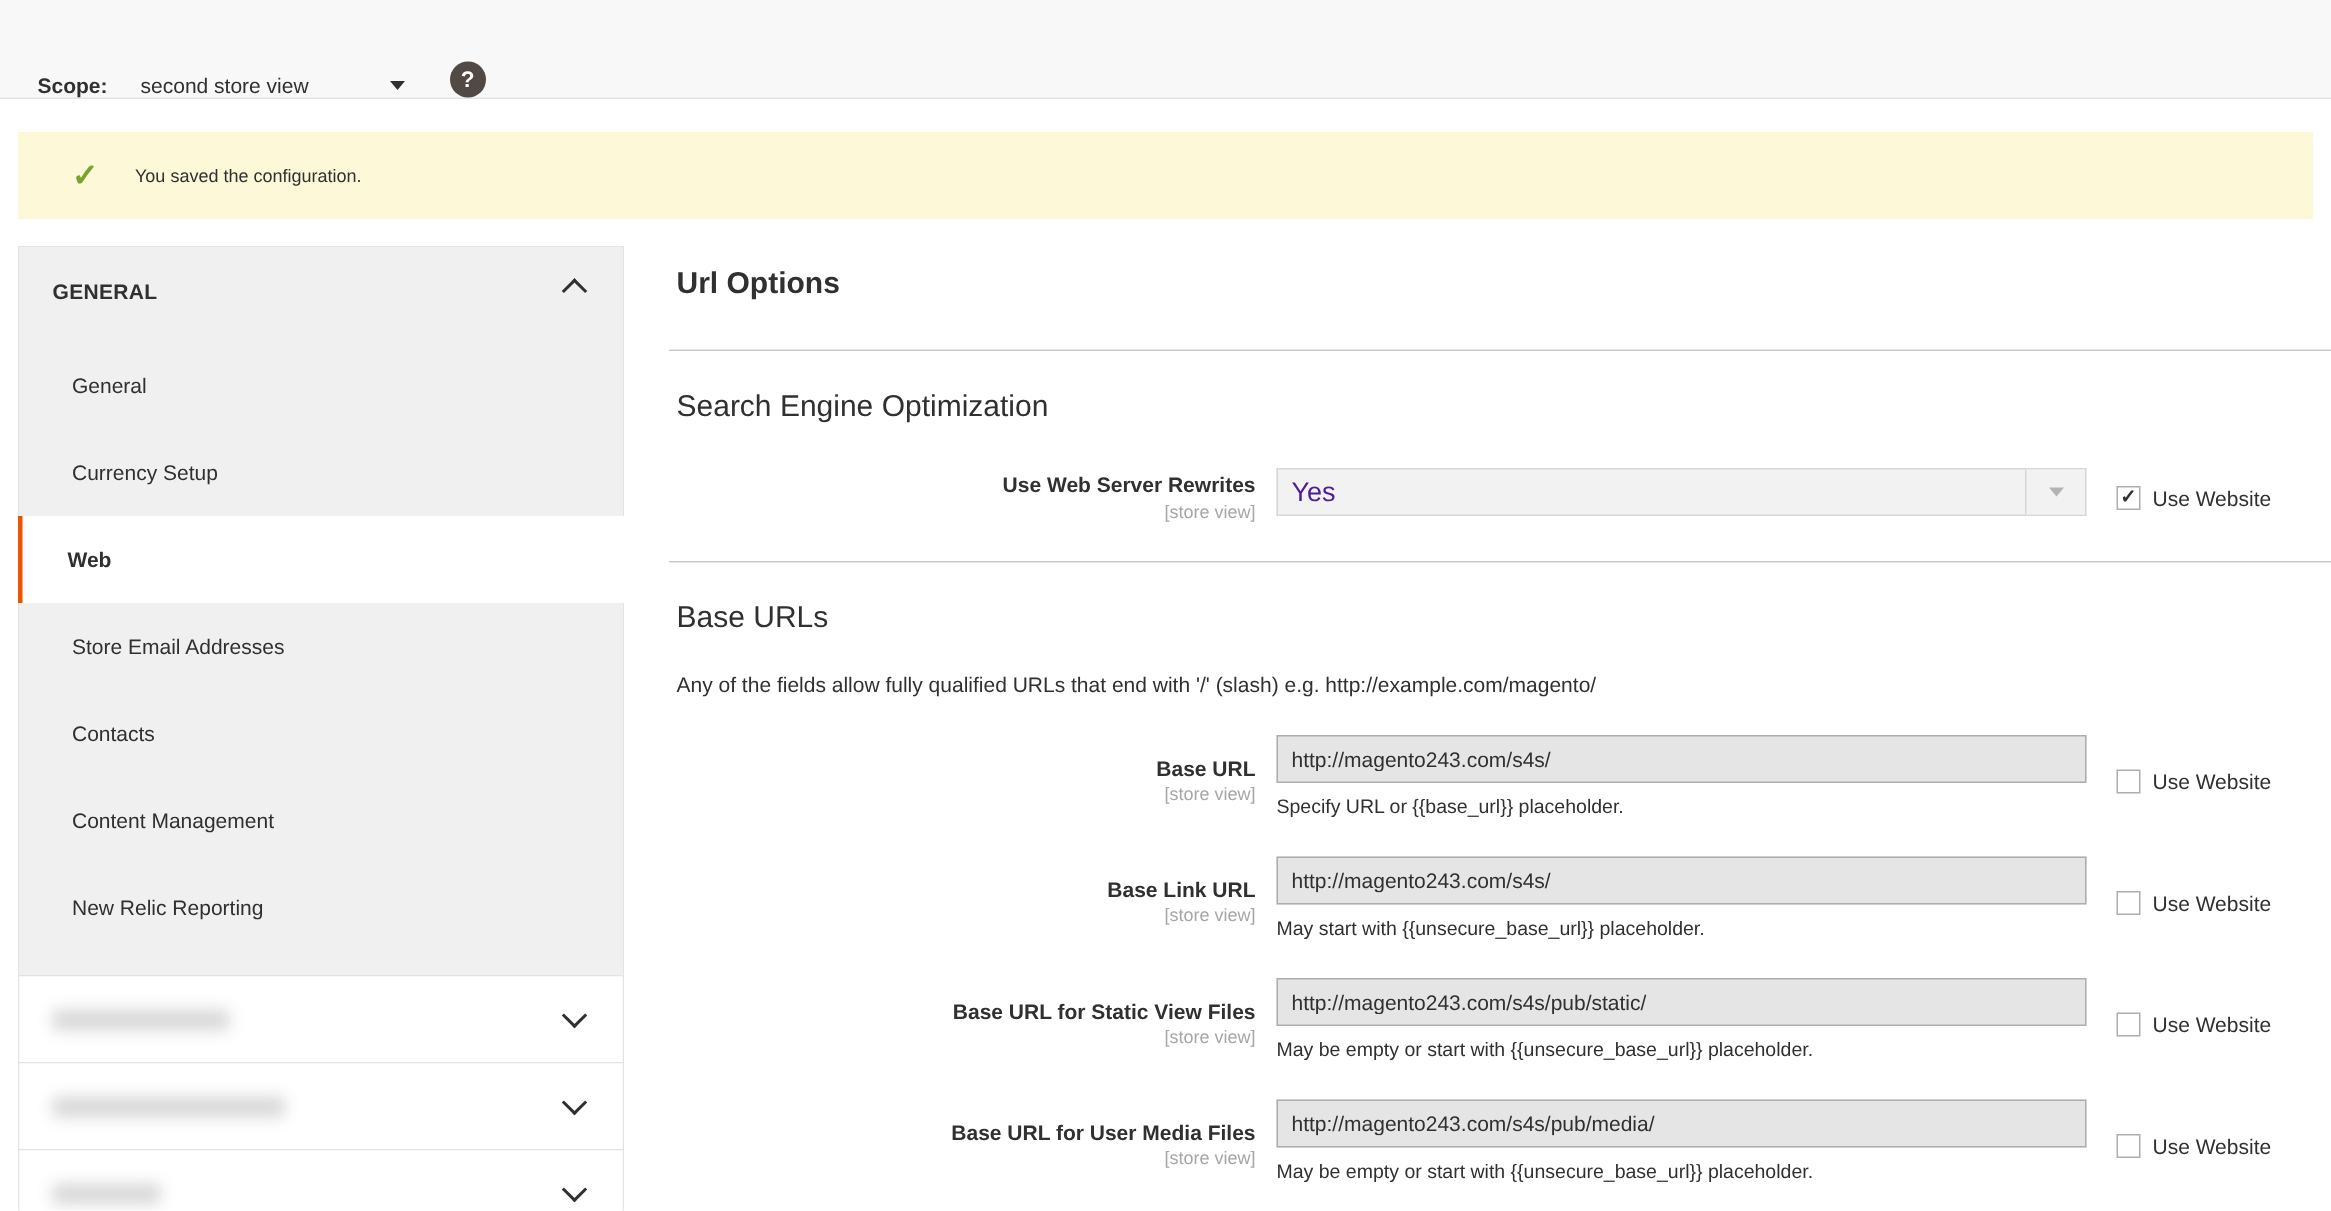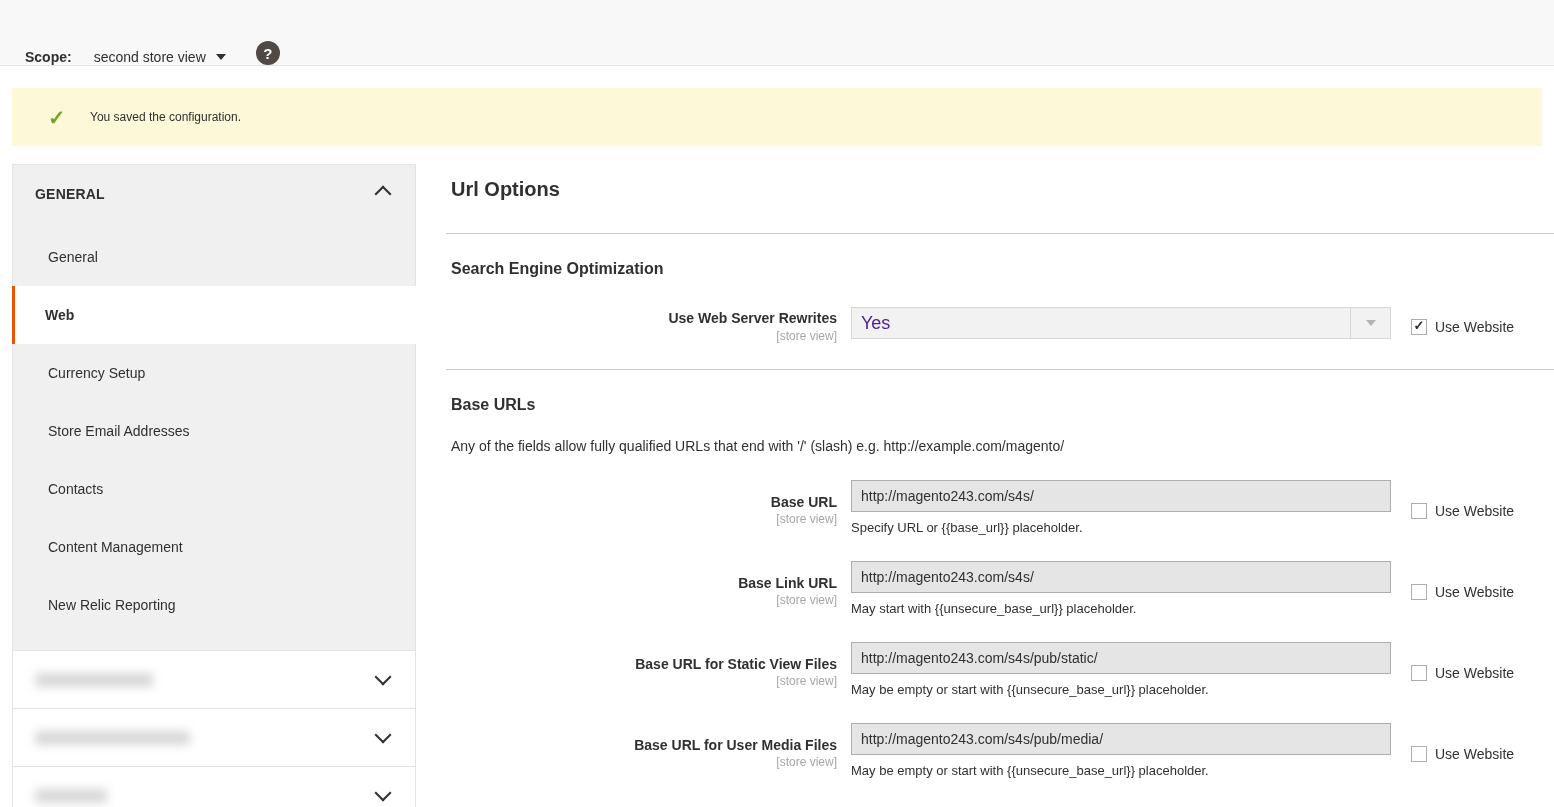--- a/index.html
+++ b/index.html
@@ -26,20 +26,21 @@
     font-size: 14px;
     font-weight: bold;
     color: #303030;
     margin-right: 22px;
   }
   .scope-select {
     display: flex;
     align-items: center;
     cursor: pointer;
     margin-right: 30px;
+    gap: 44px;
   }
   .scope-value {
     font-size: 14px;
     color: #303030;
   }
   .scope-caret {
     margin-left: 10px;
     width: 0; height: 0;
     border-left: 5px solid transparent;
     border-right: 5px solid transparent;
@@ -164,22 +165,22 @@
     font-weight: bold;
     color: #303030;
     margin: 14px 0 32px 5px;
   }
   .divider {
     height: 1px;
     background: #cacaca;
     margin: 0 0 0 0;
   }
   .subsec-title {
-    font-size: 16px;
-    font-weight: bold;
+    font-size: 20px;
+    font-weight: normal;
     color: #303030;
     margin: 26px 0 0 5px;
   }
   .note-text {
     font-size: 14px;
     color: #303030;
     margin: 24px 0 0 5px;
   }
 
   .field-row {
@@ -316,25 +317,25 @@
 
     <div class="sb-section">
       <div class="sb-section-head">
         <span>GENERAL</span>
         <span class="chev"></span>
       </div>
       <div class="sb-items">
         <div class="sb-item">
           <span>General</span>
         </div>
+        <div class="sb-item">
+          <span>Currency Setup</span>
+        </div>
         <div class="sb-item active">
           <span>Web</span>
-        </div>
-        <div class="sb-item">
-          <span>Currency Setup</span>
         </div>
         <div class="sb-item">
           <span>Store Email Addresses</span>
         </div>
         <div class="sb-item">
           <span>Contacts</span>
         </div>
         <div class="sb-item">
           <span>Content Management</span>
         </div>

